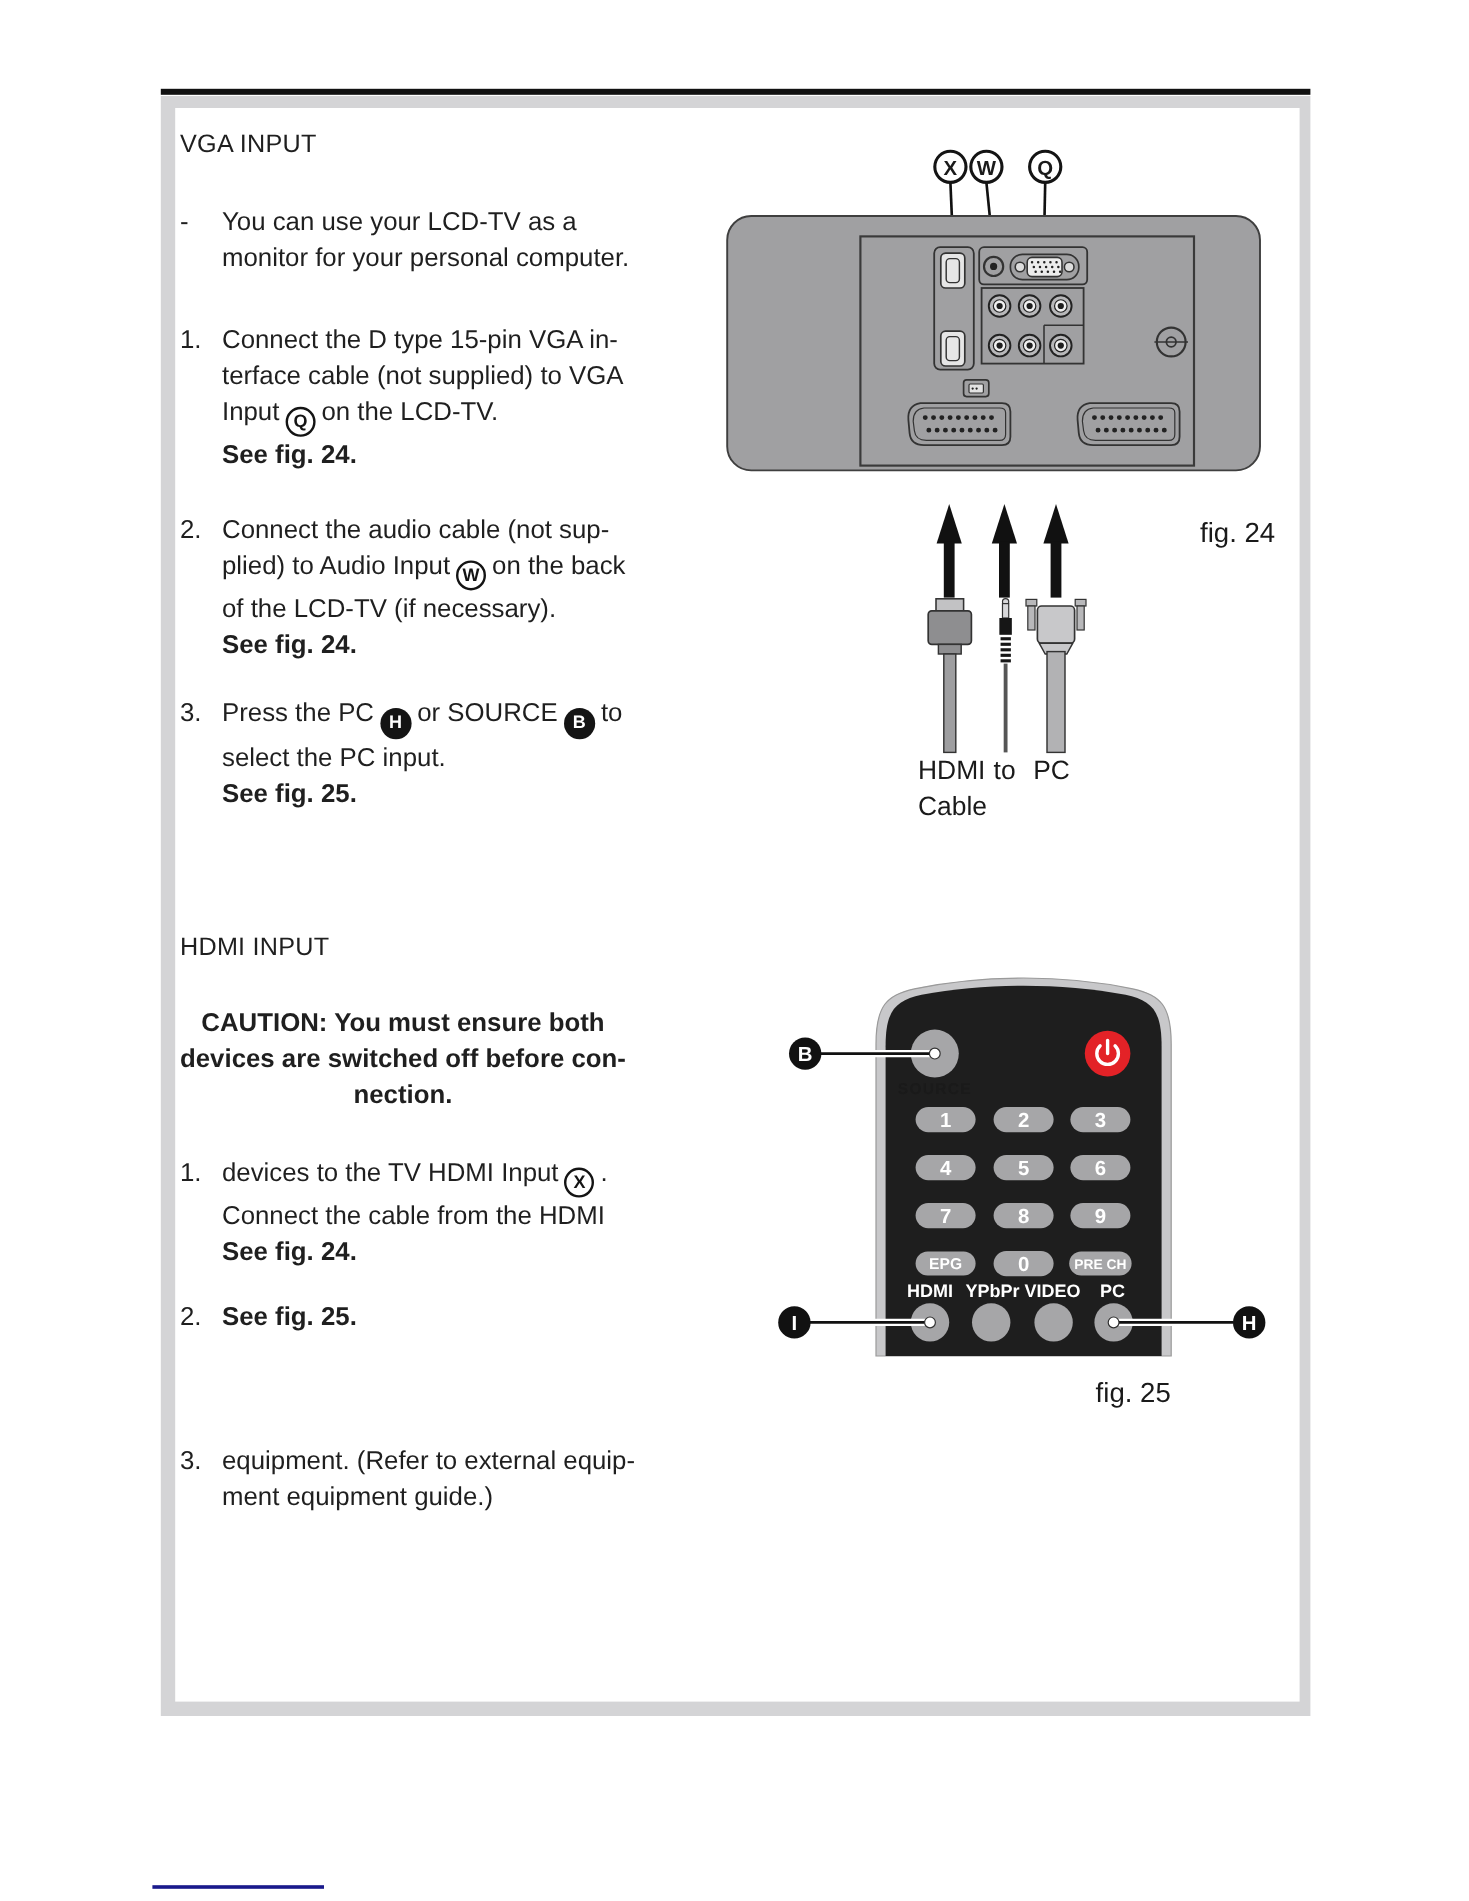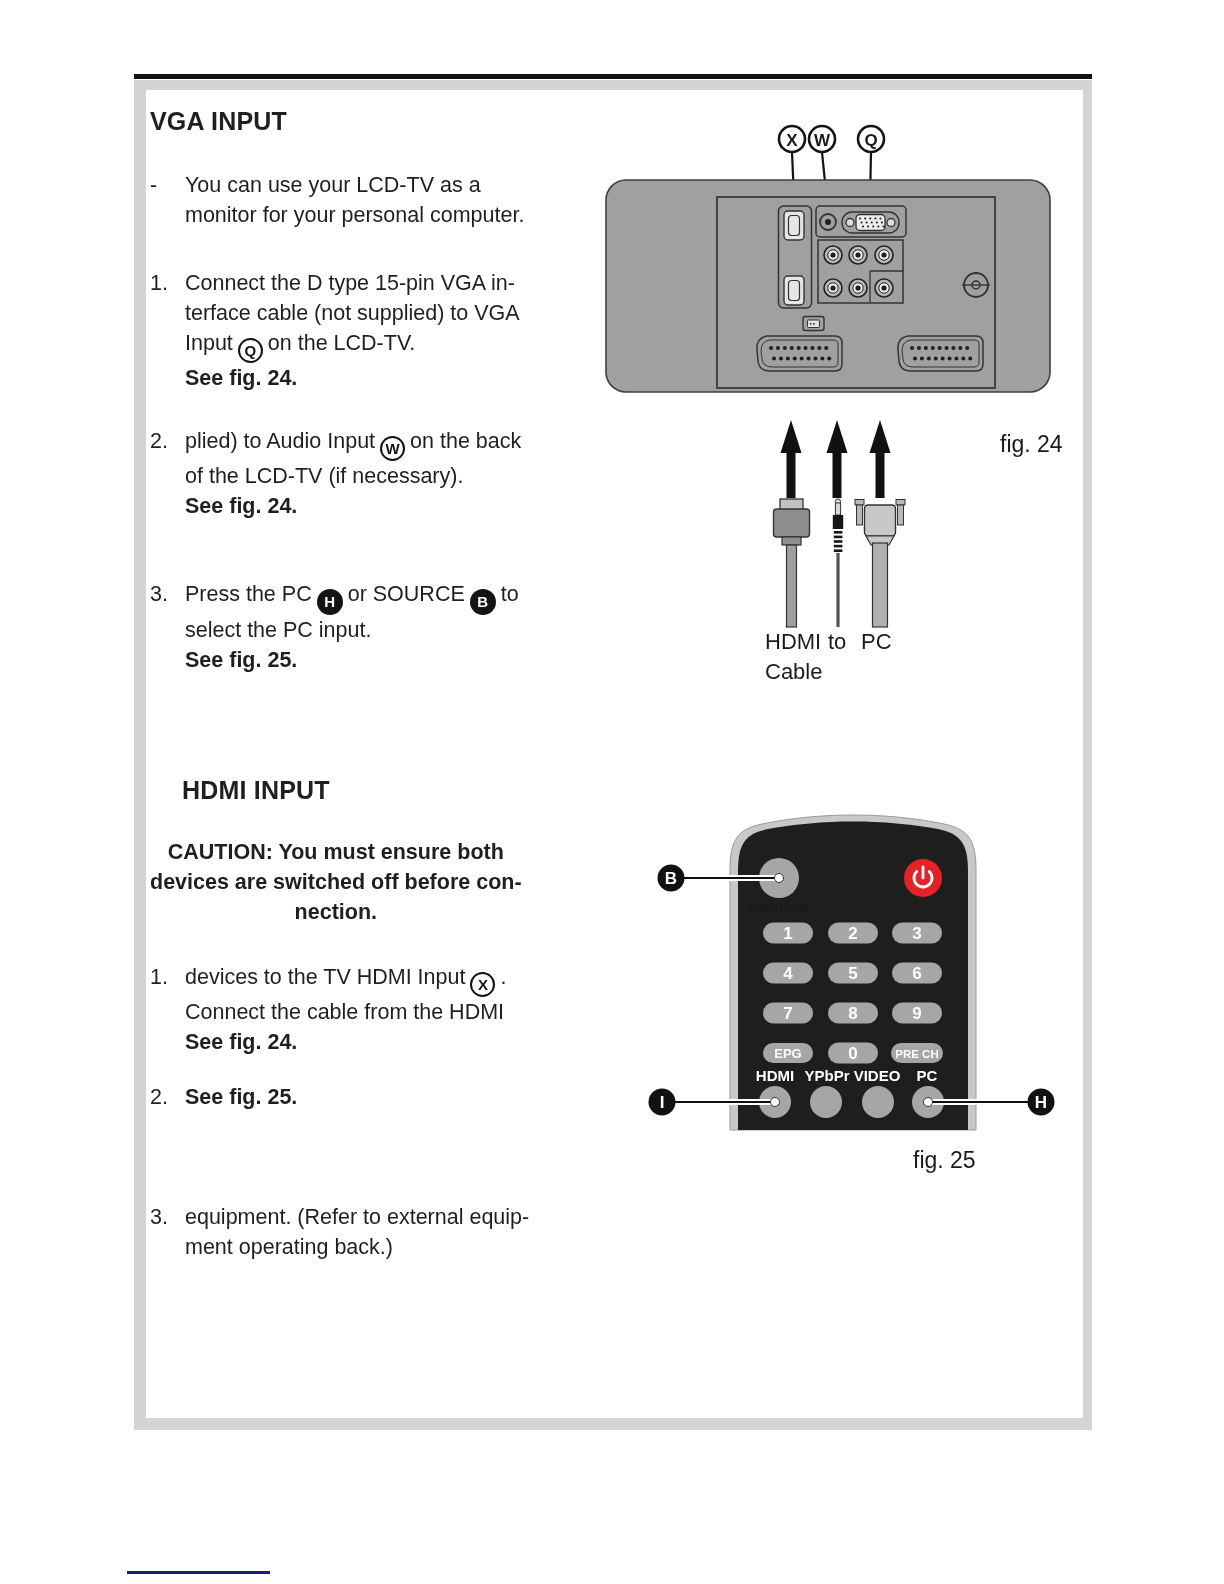--- a/index.html
+++ b/index.html
@@ -4,21 +4,21 @@
 <style>
   html,body{margin:0;padding:0;background:#fff;}
   .page{position:relative;width:1224px;height:1584px;background:#fff;overflow:hidden;
         font-family:"Liberation Sans","DejaVu Sans",sans-serif;color:#1f1f1f;}
   .top-rule{position:absolute;left:134px;top:74px;width:958px;height:5px;background:#111;}
   .frame{position:absolute;left:134px;top:80px;width:958px;height:1350px;background:#d4d4d6;}
   .frame-inner{position:absolute;left:12px;top:10px;right:9px;bottom:12px;background:#ffffff;}
   .footer-line{position:absolute;left:127px;top:1571px;width:143px;height:3px;background:#1a1a8c;}
 
   .tx{position:absolute;left:150px;font-size:21.5px;line-height:30px;}
-  .ttl{font-size:25px;font-weight:bold;letter-spacing:.2px;}
+  .ttl{font-size:21px;font-weight:normal;letter-spacing:.2px;}
   .step{display:flex;}
   .num{width:35px;flex:none;}
   .line{white-space:nowrap;}
   .b{font-weight:bold;}
 
   .cb{display:inline-flex;align-items:center;justify-content:center;border-radius:50%;
       font-weight:bold;vertical-align:-6px;margin:0 5px;line-height:1;}
   .cb.o{width:21px;height:21px;border:2.6px solid #141414;color:#141414;font-size:15px;}
   .cb.f{width:26px;height:26px;background:#141414;color:#fff;font-size:15px;}
 
@@ -61,36 +61,37 @@
       <div class="line">Connect the D type 15-pin VGA in-</div>
       <div class="line">terface cable (not supplied) to VGA</div>
       <div class="line"><span>Input</span><span class="cb o">Q</span><span>on the LCD-TV.</span></div>
       <div class="line b">See fig. 24.</div>
     </div>
   </div>
 
   <div class="tx step" style="top:426px;">
     <div class="num">2.</div>
     <div>
+      <div class="line">Connect the audio cable (not sup-</div>
       <div class="line"><span>plied) to Audio Input</span><span class="cb o">W</span><span>on the back</span></div>
       <div class="line">of the LCD-TV (if necessary).</div>
       <div class="line b">See fig. 24.</div>
     </div>
   </div>
 
   <div class="tx step" style="top:579px;">
     <div class="num">3.</div>
     <div>
       <div class="line"><span>Press the PC</span><span class="cb f">H</span><span>or SOURCE</span><span class="cb f">B</span><span>to</span></div>
       <div class="line">select the PC input.</div>
       <div class="line b">See fig. 25.</div>
     </div>
   </div>
 
-  <div class="tx ttl" style="top:775px;margin-left:32px;">HDMI INPUT</div>
+  <div class="tx ttl" style="top:775px;">HDMI INPUT</div>
 
   <div class="tx b" style="top:837px;text-align:center;">
     <div class="line">CAUTION: You must ensure both</div>
     <div class="line">devices are switched off before con-</div>
     <div class="line">nection.</div>
   </div>
 
   <div class="tx step" style="top:962px;">
     <div class="num">1.</div>
     <div>
@@ -104,21 +105,21 @@
     <div class="num">2.</div>
     <div>
       <div class="line b">See fig. 25.</div>
     </div>
   </div>
 
   <div class="tx step" style="top:1202px;">
     <div class="num">3.</div>
     <div>
       <div class="line">equipment. (Refer to external equip-</div>
-      <div class="line">ment operating back.)</div>
+      <div class="line">ment equipment guide.)</div>
     </div>
   </div>
 
   <svg style="left:586px;top:112px;" width="480" height="575" viewBox="586 112 480 575">
 
     <g>
       <line x1="792" y1="152" x2="794" y2="199" class="cline"></line>
       <line x1="822" y1="152" x2="827" y2="202" class="cline"></line>
       <line x1="871" y1="152" x2="870" y2="202" class="cline"></line>
       <circle cx="794" cy="201" r="4.5" fill="#111"></circle>

